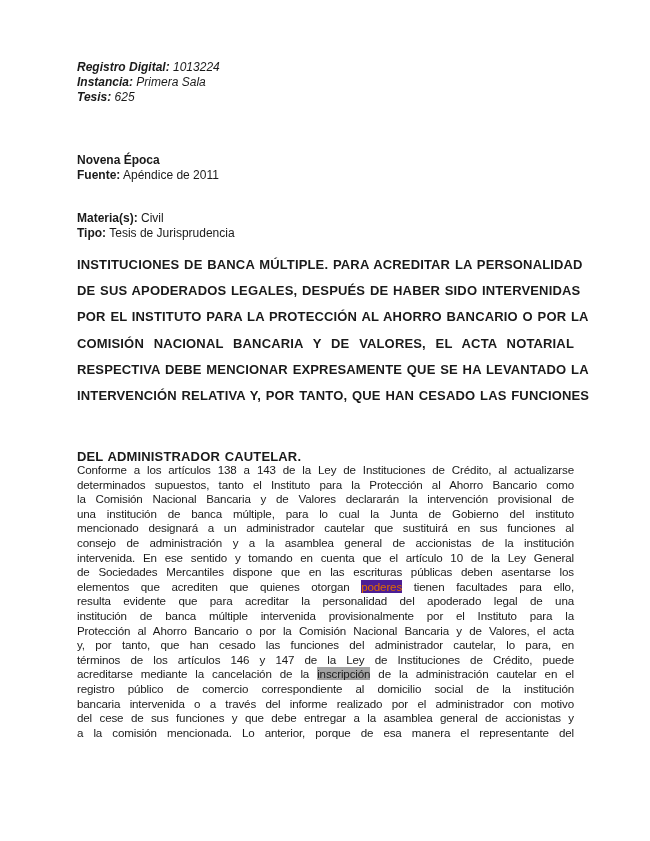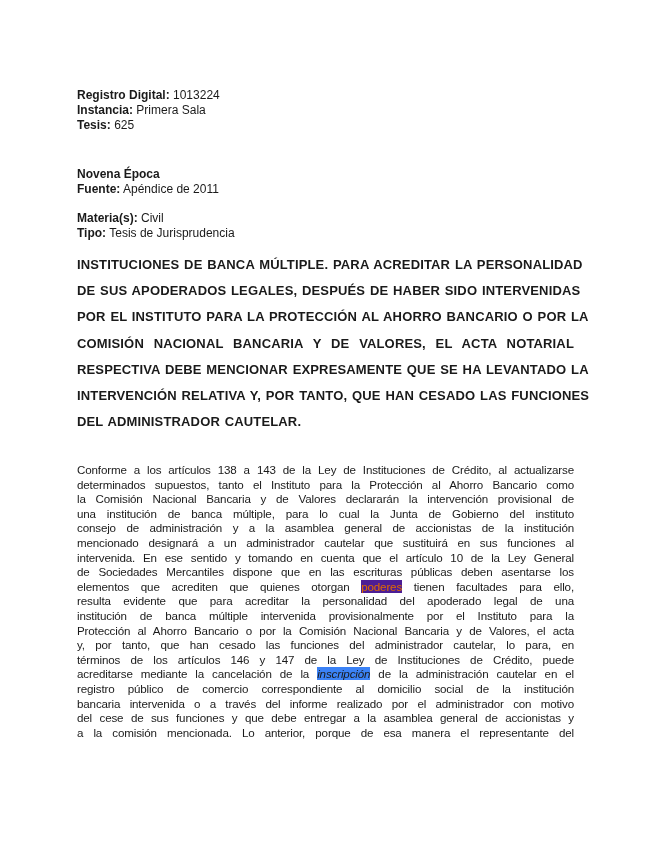--- a/index.html
+++ b/index.html
@@ -23,22 +23,22 @@
     }
     .meta-block {
       position: absolute;
       left: 0;
       font-size: 12px;
       line-height: 15px;
     }
     .meta-line b {
       font-weight: bold;
     }
-    .block1 { top: 88px; }
-    .block2 { top: 167px; }
+    .block1 { top: 60px; font-style: italic; }
+    .block2 { top: 153px; }
     .block3 { top: 211px; }
     .title {
       position: absolute;
       top: 252px;
       left: 0;
       width: 497px;
       font-size: 13px;
       font-weight: bold;
       line-height: 26.2px;
       text-align: justify;
@@ -47,20 +47,21 @@
       word-spacing: 1px;
     }
     .title .line {
       display: block;
       text-align: justify;
       text-align-last: justify;
       white-space: nowrap;
     }
     .title .line.last {
       text-align-last: left;
+      margin-top: 35px;
     }
     .body-text {
       position: absolute;
       top: 455px;
       left: 0;
       width: 497px;
       font-size: 11.6px;
       line-height: 14.6px;
       margin-top: 8px;
     }
@@ -69,23 +70,22 @@
       text-align: justify;
       text-align-last: justify;
       white-space: nowrap;
       letter-spacing: -0.15px;
     }
     .hl-orange {
       background: #4c1d95;
       color: #e06a00;
     }
     .hl-yellow {
-      background: #3b82f6;
+      background: #a3a3a3;
       color: #1a1a1a;
-      font-style: italic;
     }
   </style>
 </head>
 <body>
 
 <div class="page">
 
   <div class="meta-block block1">
     <div class="meta-line">
       <b>Registro Digital:</b>
@@ -130,22 +130,22 @@
     <span class="line">RESPECTIVA DEBE MENCIONAR EXPRESAMENTE QUE SE HA LEVANTADO LA</span>
     <span class="line">INTERVENCIÓN RELATIVA Y, POR TANTO, QUE HAN CESADO LAS FUNCIONES</span>
     <span class="line last">DEL ADMINISTRADOR CAUTELAR.</span>
   </div>
 
   <div class="body-text">
     <span class="line">Conforme a los artículos 138 a 143 de la Ley de Instituciones de Crédito, al actualizarse</span>
     <span class="line">determinados supuestos, tanto el Instituto para la Protección al Ahorro Bancario como</span>
     <span class="line">la Comisión Nacional Bancaria y de Valores declararán la intervención provisional de</span>
     <span class="line">una institución de banca múltiple, para lo cual la Junta de Gobierno del instituto</span>
+    <span class="line">mencionado designará a un administrador cautelar que sustituirá en sus funciones al</span>
     <span class="line">consejo de administración y a la asamblea general de accionistas de la institución</span>
-    <span class="line">mencionado designará a un administrador cautelar que sustituirá en sus funciones al</span>
     <span class="line">intervenida. En ese sentido y tomando en cuenta que el artículo 10 de la Ley General</span>
     <span class="line">de Sociedades Mercantiles dispone que en las escrituras públicas deben asentarse los</span>
     <span class="line"><span>elementos que acrediten que quienes otorgan </span><span class="hl-orange">poderes</span><span> tienen facultades para ello,</span></span>
     <span class="line">resulta evidente que para acreditar la personalidad del apoderado legal de una</span>
     <span class="line">institución de banca múltiple intervenida provisionalmente por el Instituto para la</span>
     <span class="line">Protección al Ahorro Bancario o por la Comisión Nacional Bancaria y de Valores, el acta</span>
     <span class="line">y, por tanto, que han cesado las funciones del administrador cautelar, lo para, en</span>
     <span class="line">términos de los artículos 146 y 147 de la Ley de Instituciones de Crédito, puede</span>
     <span class="line"><span>acreditarse mediante la cancelación de la </span><span class="hl-yellow">inscripción</span><span> de la administración cautelar en el</span></span>
     <span class="line">registro público de comercio correspondiente al domicilio social de la institución</span>

